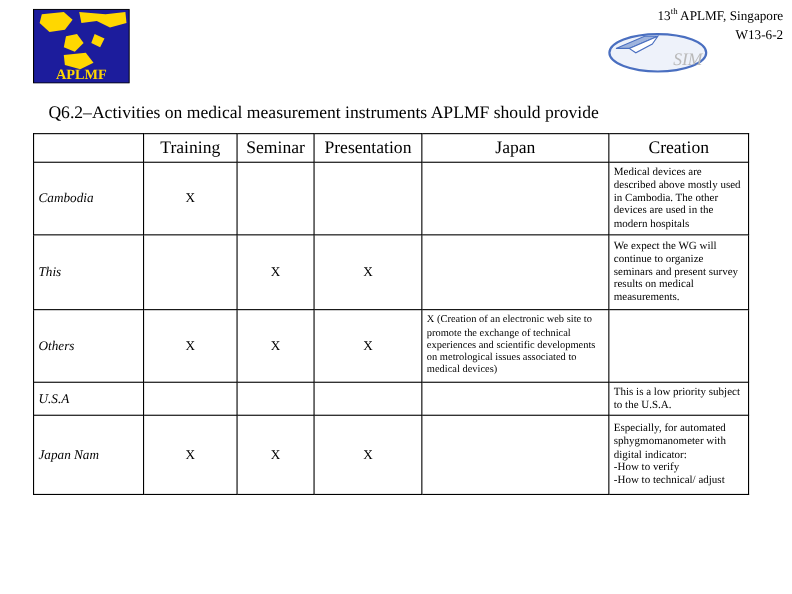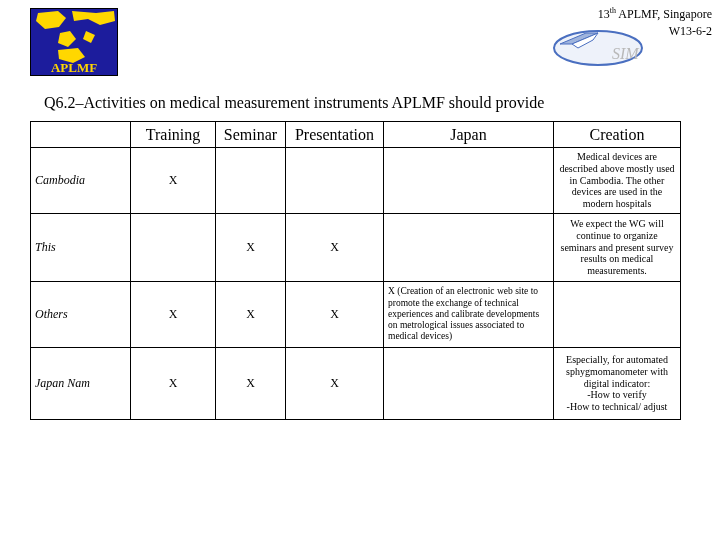--- a/index.html
+++ b/index.html
@@ -40,21 +40,21 @@
     border: 1px solid #000;
     font-weight: normal;
     vertical-align: middle;
     padding: 2px 4px;
     overflow: hidden;
   }
   .grid th { text-align: center; font-size: 16px; }
   .country  { text-align: left; font-size: 12px; font-style: italic; }
   .mark     { text-align: center; font-size: 12px; }
   .comment  {
-    text-align: center; font-size: 10px;
+    text-align: left; font-size: 10px;
     line-height: 1.18; white-space: pre-line;
   }
   .longtext {
     text-align: left; font-size: 9.5px;
     line-height: 1.18;
   }
   tr.r0 { height: 26px; }
   tr.r1 { height: 66px; }
   tr.r2 { height: 68px; }
   tr.r3 { height: 66px; }
@@ -127,22 +127,30 @@
         <td class="mark">X</td>
         <td class="mark">X</td>
         <td class="mark"></td>
         <td class="comment">We expect the WG will continue to organize seminars and present survey results on medical measurements.</td>
       </tr>
       <tr class="r3">
         <td class="country">Others</td>
         <td class="mark">X</td>
         <td class="mark">X</td>
         <td class="mark">X</td>
-        <td class="longtext">X (Creation of an electronic web site to promote the exchange of technical experiences and calibrate developments on metrological issues associated to medical devices)</td>
+        <td class="longtext">X (Creation of an electronic web site to promote the exchange of technical experiences and scientific developments on metrological issues associated to medical devices)</td>
         <td class="comment"></td>
+      </tr>
+      <tr class="r4">
+        <td class="country">U.S.A</td>
+        <td class="mark"></td>
+        <td class="mark"></td>
+        <td class="mark"></td>
+        <td class="mark"></td>
+        <td class="comment">This is a low priority subject to the U.S.A.</td>
       </tr>
       <tr class="r5">
         <td class="country">Japan Nam</td>
         <td class="mark">X</td>
         <td class="mark">X</td>
         <td class="mark">X</td>
         <td class="mark"></td>
         <td class="comment">Especially, for automated sphygmomanometer with digital indicator:
 -How to verify
 -How to technical/ adjust</td>

